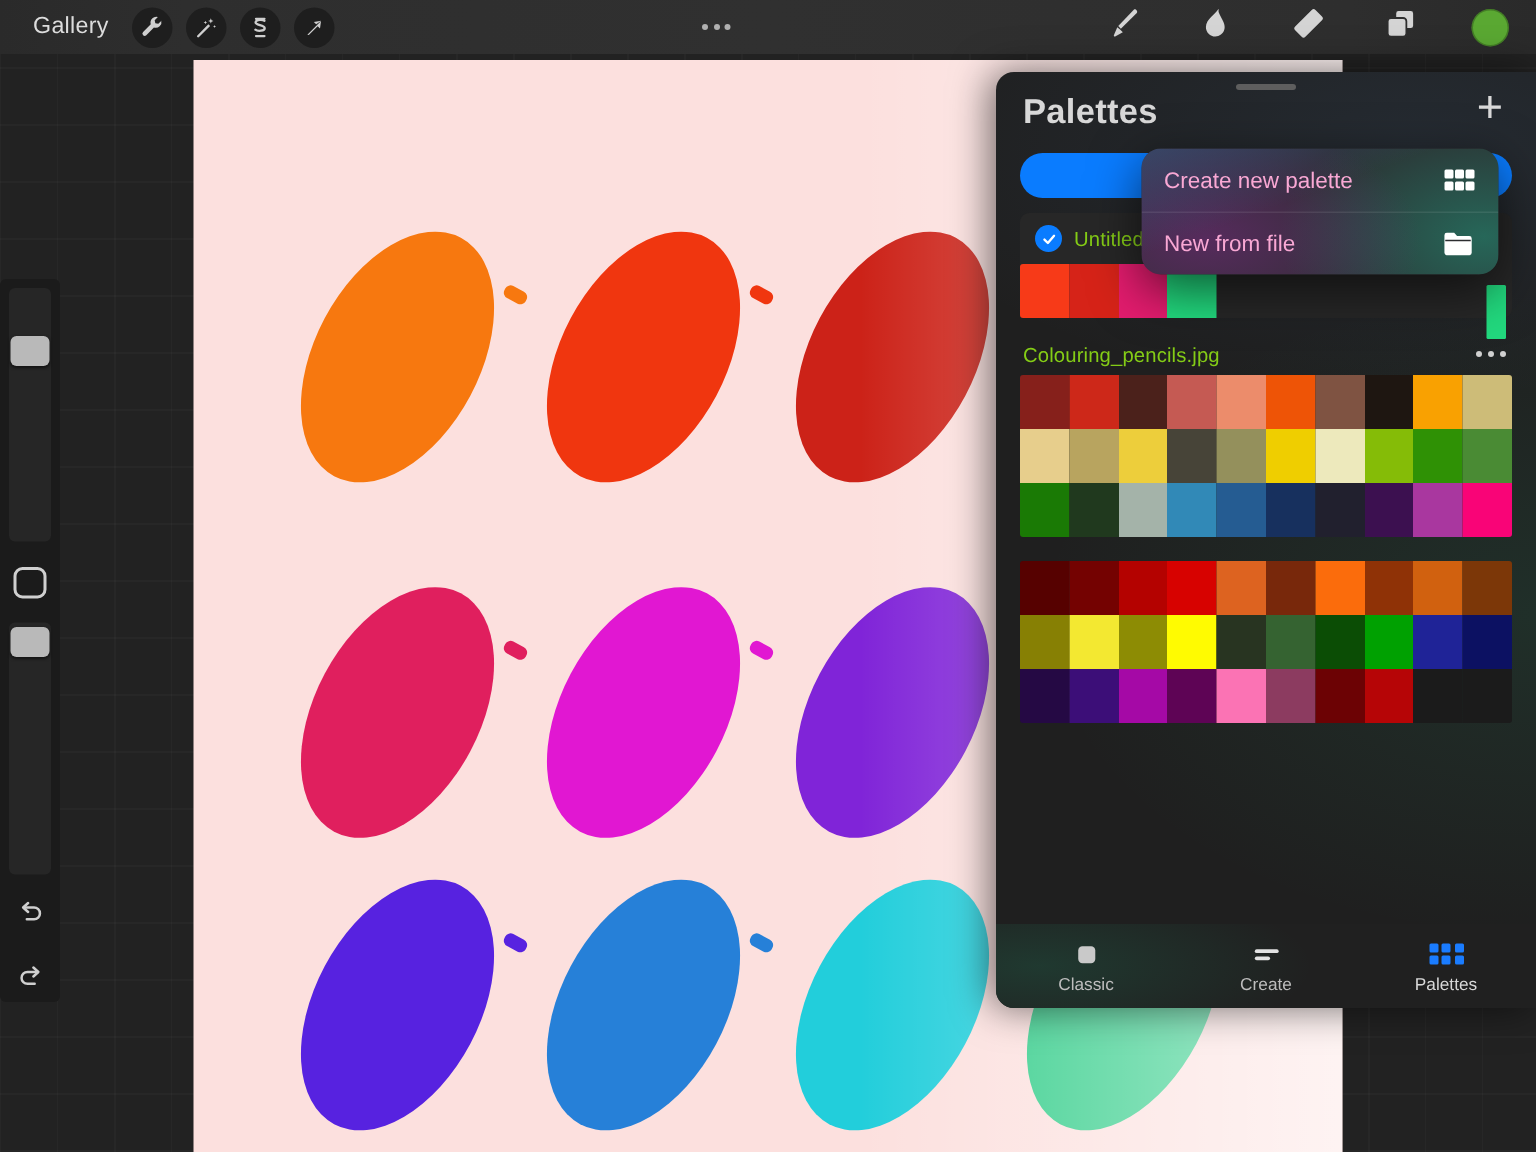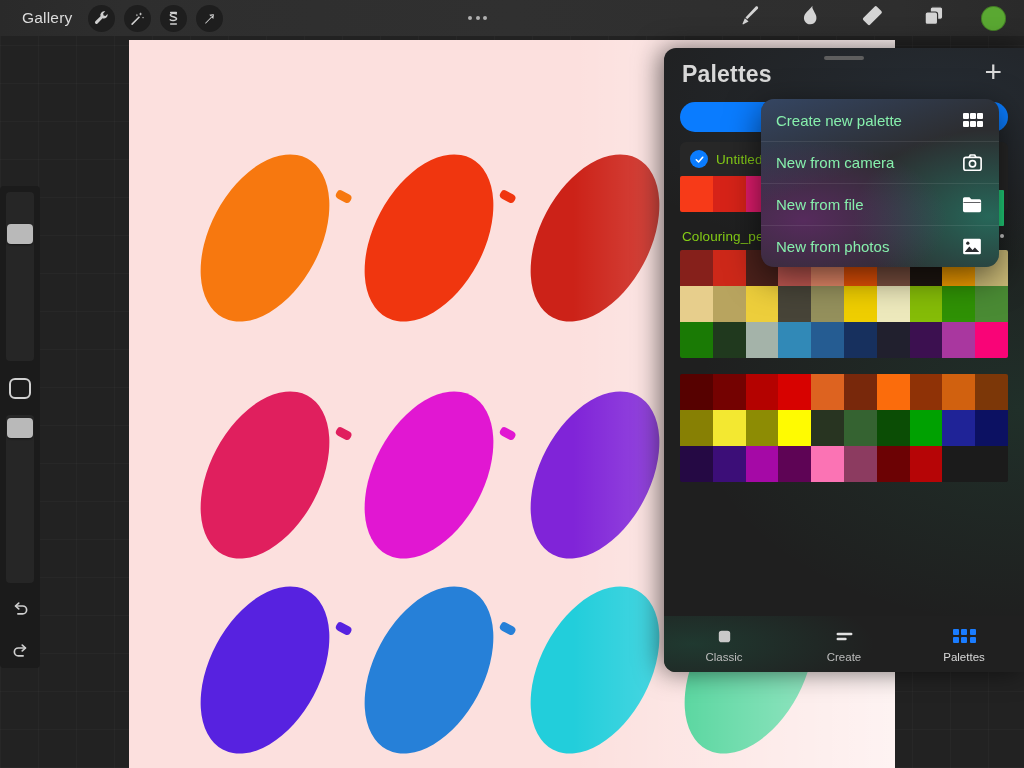--- a/index.html
+++ b/index.html
@@ -171,21 +171,21 @@
     content: ""; position: absolute; inset: 0; pointer-events: none;
     background:
       linear-gradient(160deg, rgba(60,90,140,.55) 0%, rgba(44,45,48,0) 42%),
       radial-gradient(200px 110px at 18% 72%, rgba(150,40,160,.40), transparent 72%),
       radial-gradient(190px 120px at 96% 70%, rgba(30,190,150,.40), transparent 72%);
   }
   .ctx-item {
     position: relative;
     height: 42px; padding: 0 16px 0 15px;
     display: flex; align-items: center; justify-content: space-between;
-    color: #86efac; font-size: 15px; cursor: pointer;
+    color: #f9a8d4; font-size: 15px; cursor: pointer;
   }
   .ctx-item + .ctx-item::before {
     content: ""; position: absolute; left: 0; right: 0; top: 0; height: 1px;
     background: rgba(255,255,255,.085);
   }
   .ctx-ico { width: 22px; height: 20px; display: flex; align-items: center; justify-content: center; flex: none; }
 
   
   .green-peek {
     position: absolute; left: 991px; top: 190px;
@@ -515,43 +515,23 @@
           <i></i>
             <i></i>
             <i></i>
             <i></i>
             <i></i>
             <i></i>
         </span>
       </span>
     </div>
     <div class="ctx-item">
-      <span>New from camera</span>
-      <span class="ctx-ico">
-        <svg width="21" height="19" viewBox="0 0 24 22" fill="none" stroke="#fff" stroke-width="1.9">
-          <rect x="2" y="5" width="20" height="15" rx="2.4"></rect>
-          <circle cx="12" cy="12.5" r="3.6"></circle>
-          <path d="M8 5 9.5 2.3h5L16 5" stroke-linejoin="round"></path>
-        </svg>
-      </span>
-    </div>
-    <div class="ctx-item">
       <span>New from file</span>
       <span class="ctx-ico">
         <svg width="22" height="19" viewBox="0 0 24 21" fill="#ffffff">
           <path d="M2 4.2a1.8 1.8 0 0 1 1.8-1.8h5.4l2.1 2.4h9a1.8 1.8 0 0 1 1.8 1.8v10.6a1.8 1.8 0 0 1-1.8 1.8H3.8A1.8 1.8 0 0 1 2 17.2z"></path>
           <path d="M2.6 7.6h18.8v1.1H2.6z" fill="#2c2d30"></path>
         </svg>
       </span>
     </div>
-    <div class="ctx-item">
-      <span>New from photos</span>
-      <span class="ctx-ico">
-        <svg width="22" height="19" viewBox="0 0 24 21" fill="#ffffff">
-          <path d="M2.2 3.4a1.6 1.6 0 0 1 1.6-1.6h16.4a1.6 1.6 0 0 1 1.6 1.6v14.2a1.6 1.6 0 0 1-1.6 1.6H3.8a1.6 1.6 0 0 1-1.6-1.6z"></path>
-          <path d="M4 16.6 9 10.4l3.6 4 2.6-2.8 4.8 5z" fill="#2c2d30"></path>
-          <circle cx="7.4" cy="6.8" r="1.8" fill="#2c2d30"></circle>
-        </svg>
-      </span>
-    </div>
   </div>
 
 </div>
 
 </body></html>

